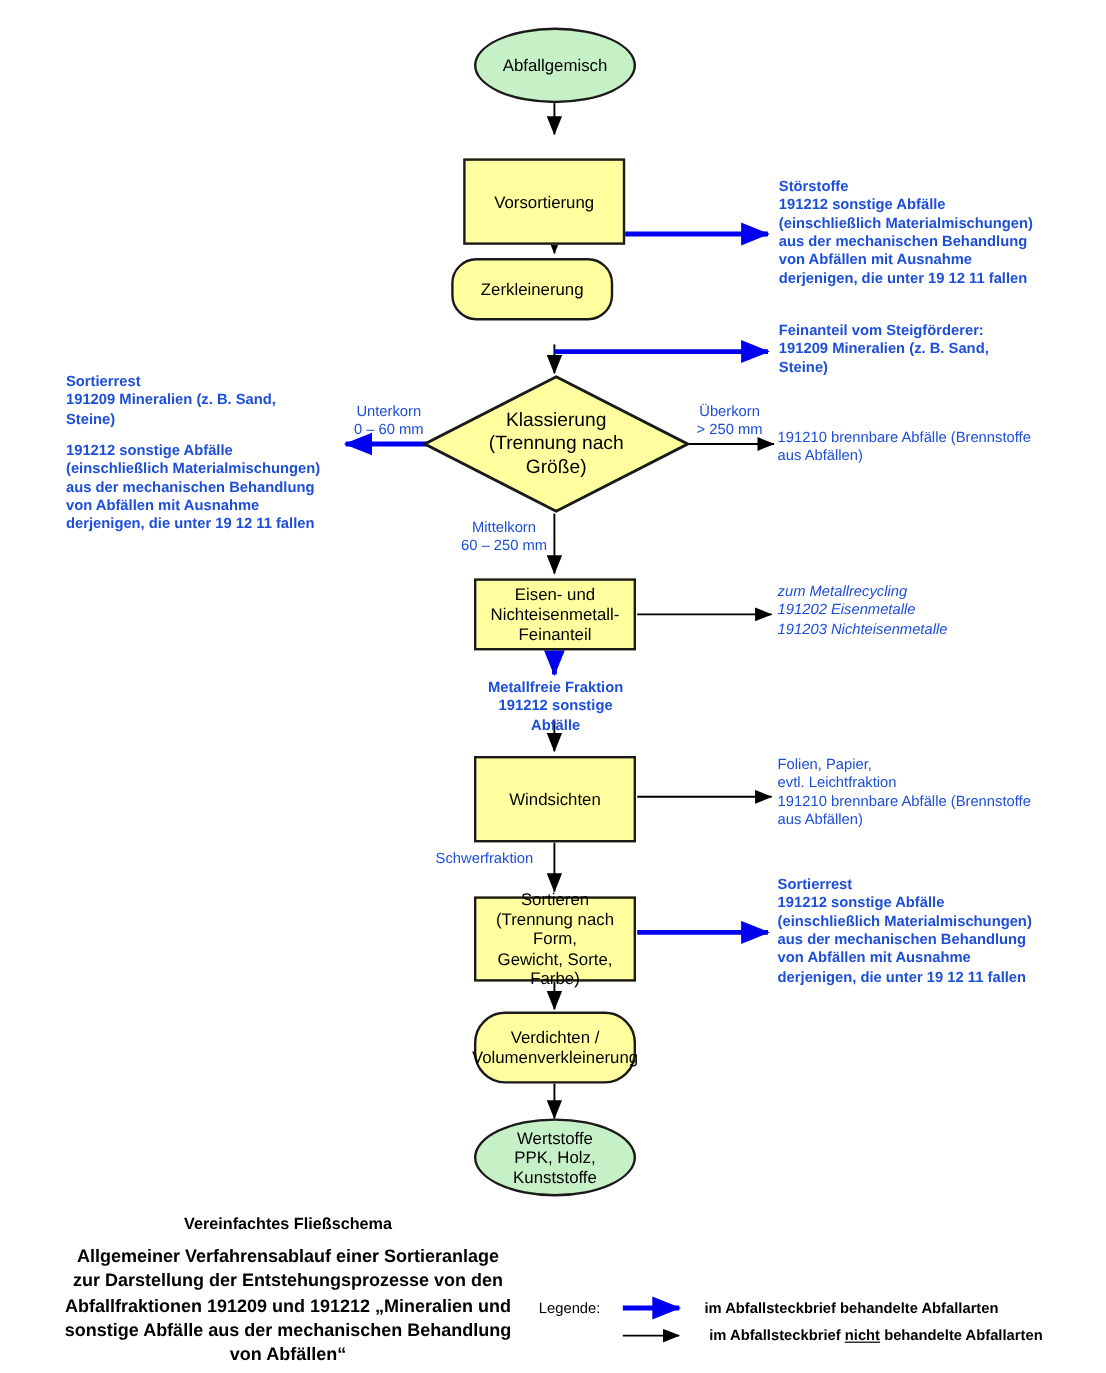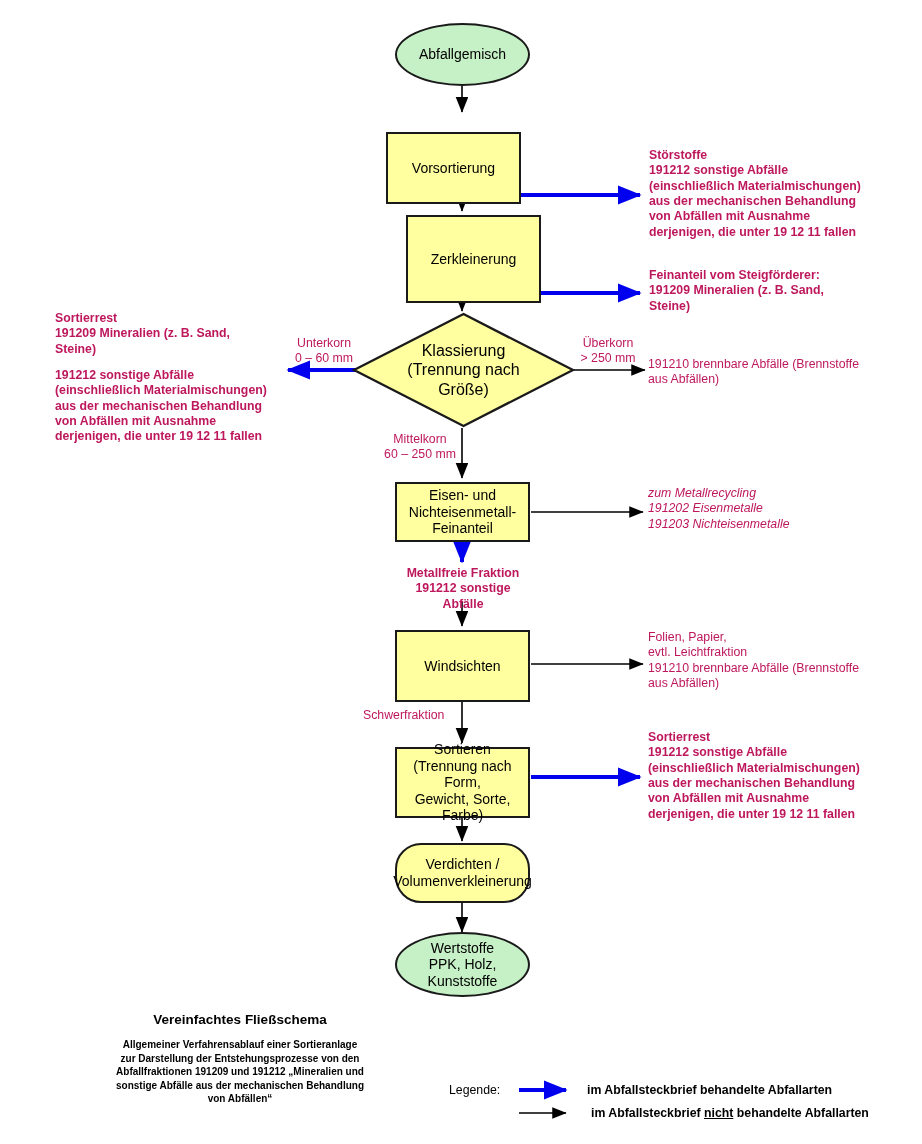--- a/index.html
+++ b/index.html
@@ -62,28 +62,28 @@
     text-align: center;
     font-size: 16px;
     line-height: 1.2;
     white-space: pre-line;
   }
   .lbl {
     position: absolute;
     font-size: 12.3px;
     line-height: 1.25;
     white-space: pre-line;
-    color: #be185d;
+    color: #1d4ed8;
   }
   .lbl.bold {
     font-weight: bold;
   }
   .footer-title {
     position: absolute;
-    font-size: 10px;
+    font-size: 15px;
     font-weight: bold;
     white-space: pre-line;
     text-align: center;
     line-height: 1.35;
   }
   .legend-lbl {
     position: absolute;
     font-size: 12.3px;
     font-weight: bold;
     white-space: pre;
@@ -176,21 +176,21 @@
   </svg>
 
   <div class="node term" style="left:395px; top:23px; width:135px; height:63px;">
     <span>Abfallgemisch</span>
   </div>
 
   <div class="node proc" style="left:386px; top:116px; width:135px; height:72px;margin-top:16px;">
     <span>Vorsortierung</span>
   </div>
 
-  <div class="node proc" style="left:406px; top:215px; width:135px; height:88px;">
+  <div class="node proc" style="left:376px; top:215px; width:135px; height:52px;border-radius:21px;">
     <span>Zerkleinerung</span>
   </div>
 
   <div class="diamond-wrap" style="left:352px; top:312px; width:223px; height:116px;">
     <svg width="223" height="116" viewBox="0 0 223 116" style="position:absolute;left:0;top:0;">
       <polygon points="111.5,2 221,58 111.5,114 2,58" fill="#ffffa0" stroke="#1a1a1a" stroke-width="2.4"></polygon>
     </svg>
     <div class="diamond-label">Klassierung
 (Trennung nach
 Größe)</div>

